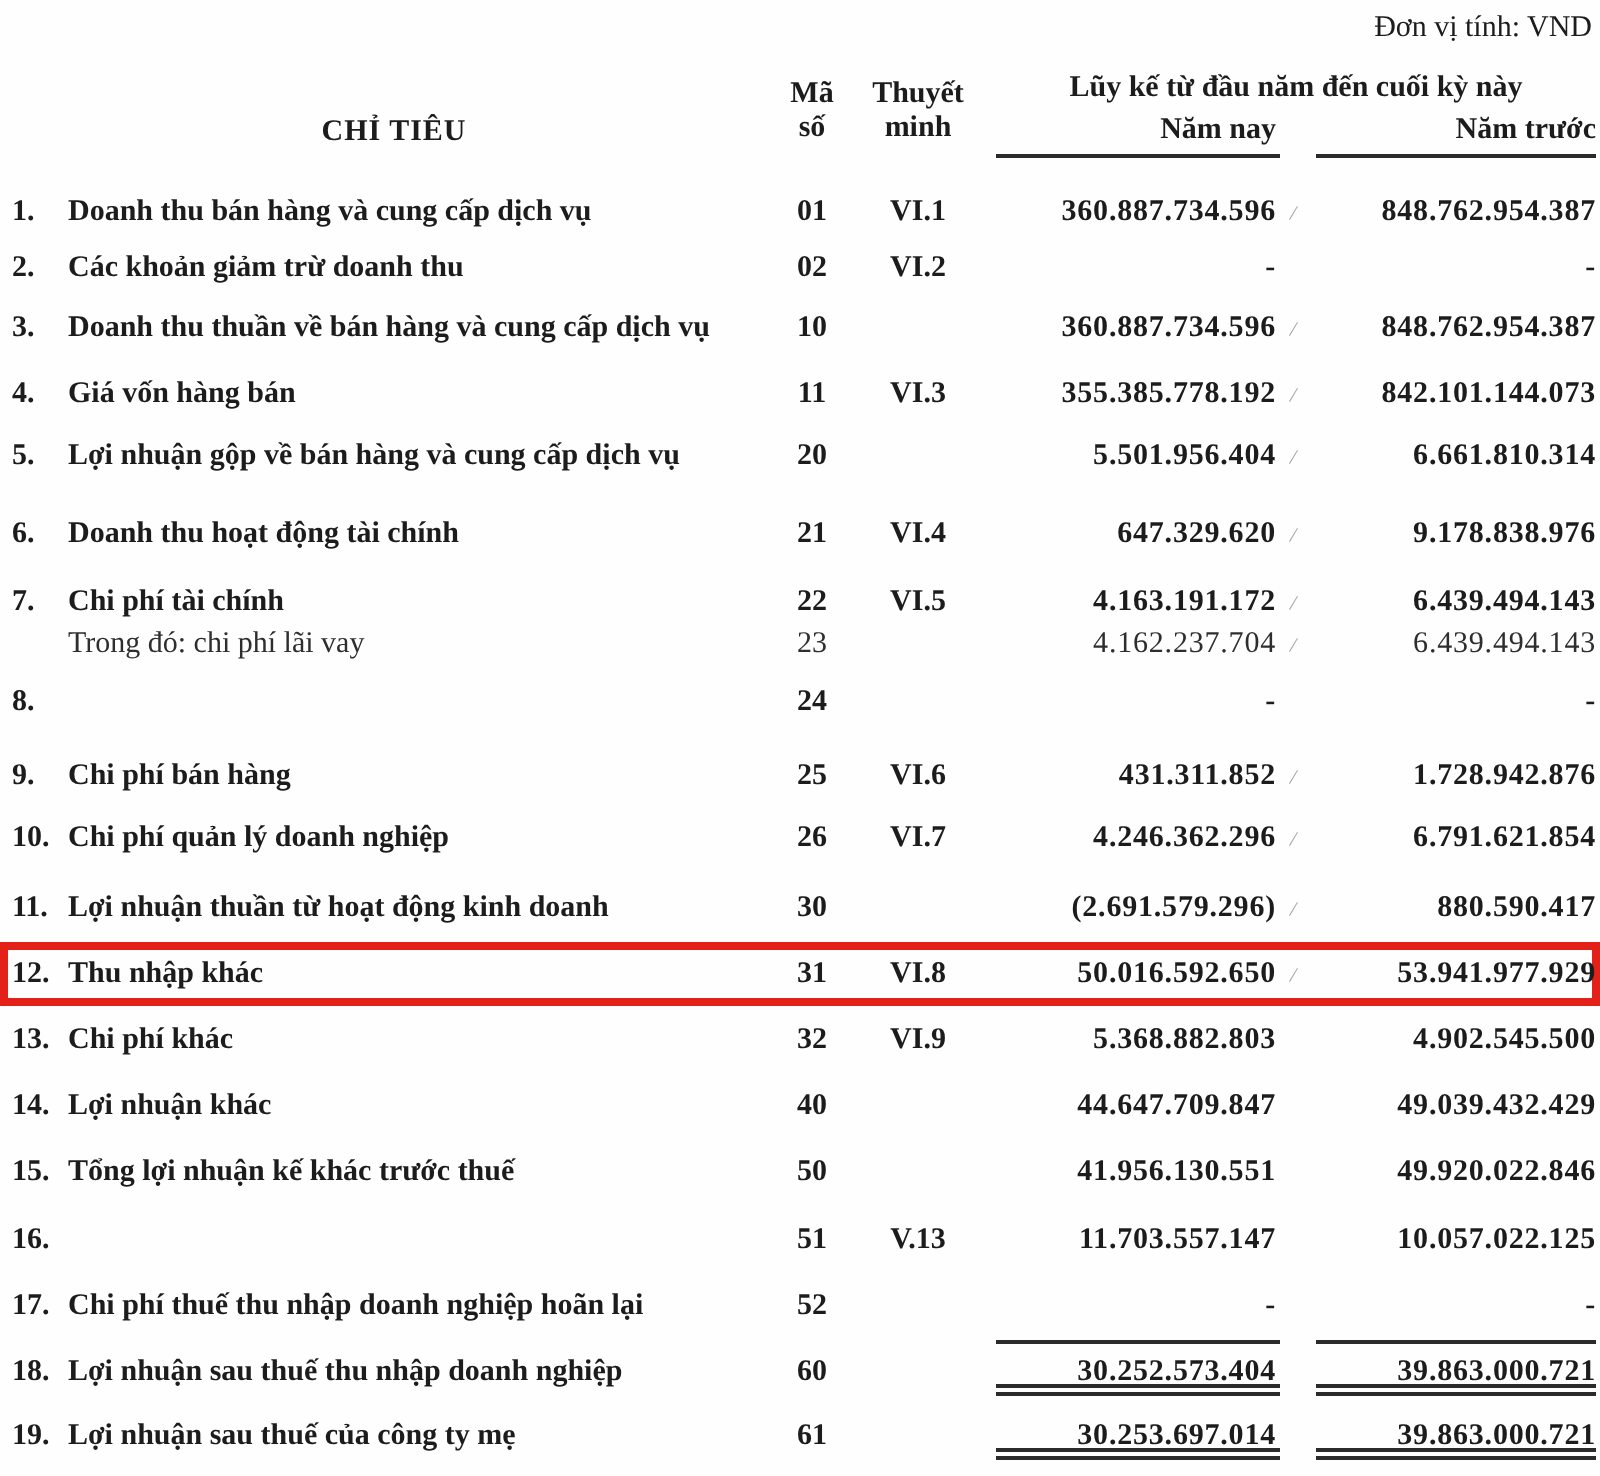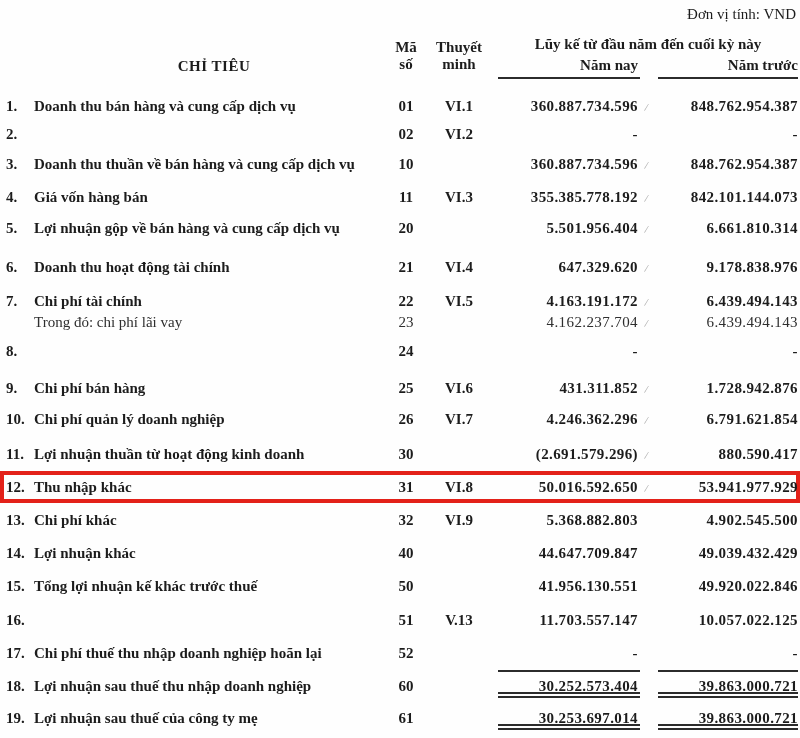--- a/index.html
+++ b/index.html
@@ -2,21 +2,21 @@
 <html><head>
 <meta charset="utf-8">
 <style>
   html,body{margin:0;padding:0;background:#fff;}
   .page{
     position:relative;width:800px;height:738px;background:#fefefe;
     font-family:Liberation Serif, serif;color:#1c1c1c;overflow:hidden;
   }
   .unit{position:absolute;top:6px;right:4px;font-size:15px;}
   .h{position:absolute;font-weight:bold;font-size:15px;line-height:17px;}
-  #h-item{left:0;top:58px;width:394px;text-align:center;letter-spacing:.5px;margin-left:17px;}
+  #h-item{left:0;top:58px;width:394px;text-align:center;letter-spacing:.5px;}
   #h-code{left:386px;top:39px;width:40px;text-align:center;}
   #h-note{left:424px;top:39px;width:70px;text-align:center;}
   #h-group{left:498px;top:36px;width:300px;text-align:center;}
   #h-now{left:498px;top:57px;width:140px;text-align:right;}
   #h-prev{left:658px;top:57px;width:140px;text-align:right;}
   .hline{position:absolute;height:0;border-top:2px solid #2b2b2b;}
   .dline{position:absolute;height:2px;border-top:2px solid #2b2b2b;border-bottom:2px solid #2b2b2b;}
   #u-now{left:498px;top:77px;width:142px;}
   #u-prev{left:658px;top:77px;width:140px;}
   #t18-now{left:498px;top:670px;width:142px;}
@@ -71,20 +71,21 @@
         <div class="cell c-no">1.</div>
         <div class="cell c-label">Doanh thu bán hàng và cung cấp dịch vụ</div>
         <div class="cell c-code">01</div>
         <div class="cell c-note">VI.1</div>
         <div class="cell c-now">360.887.734.596</div>
         <div class="cell c-prev">848.762.954.387</div>
         <span class="tick">/</span>
       </div>
       <div class="row" style="top: 125px;">
         <div class="cell c-no">2.</div>
+        <div class="cell c-label">Các khoản giảm trừ doanh thu</div>
         <div class="cell c-code">02</div>
         <div class="cell c-note">VI.2</div>
         <div class="cell c-now">-</div>
         <div class="cell c-prev">-</div>
       </div>
       <div class="row" style="top: 155px;">
         <div class="cell c-no">3.</div>
         <div class="cell c-label">Doanh thu thuần về bán hàng và cung cấp dịch vụ</div>
         <div class="cell c-code">10</div>
         <div class="cell c-note"></div>

